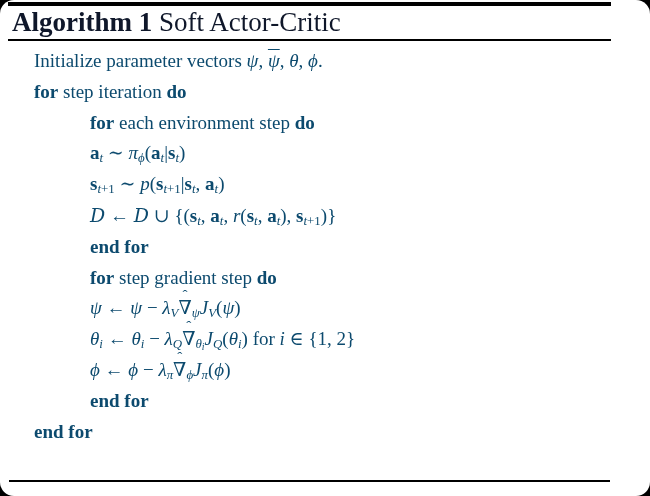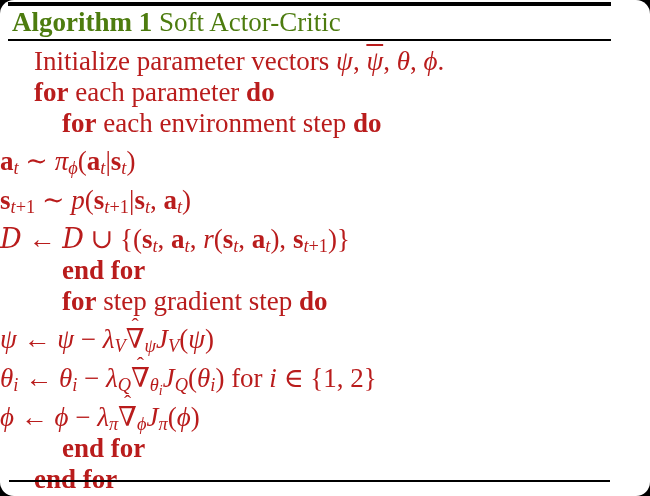--- a/index.html
+++ b/index.html
@@ -14,30 +14,30 @@
     position:absolute;inset:0;
     background:#fff;
     border-radius:14px;
   }
   .rule{position:absolute;background:#000;}
   .toprule{top:2px;left:8px;width:603px;height:4px;}
   .midrule{top:39px;left:8px;width:603px;height:2px;}
   .botrule{top:480px;left:9px;width:601px;height:2px;}
   .header{
     position:absolute;top:7px;left:12px;
-    font-size:27px;line-height:30px;color:#4d7c0f;white-space:pre;
+    font-size:27px;line-height:30px;color:#0f172a;white-space:pre;
   }
   .algo{
     position:absolute;top:46px;left:0;right:0;
-    font-size:27px;line-height:30.8px;color:#b91c1c;
+    font-size:19px;line-height:30.8px;color:#0c4a6e;
   }
   .line{white-space:pre;}
   .indent-1{padding-left:34px;}
-  .indent-2{padding-left:62px;}
-  .indent-3{margin-top:8px;}
+  .indent-2{padding-left:90px;}
+  .indent-3{padding-left:90px;}
   .kw{font-weight:bold;}
   .rm{font-style:normal;}
   .it{font-style:italic;font-family:"Liberation Serif","DejaVu Serif","DejaVu Sans",serif;}
   .bm{font-weight:bold;font-style:normal;}
   .sy{font-style:normal;font-family:"Liberation Serif","DejaVu Serif","DejaVu Sans",serif;}
   .cal{font-style:italic;font-family:"DejaVu Serif","Liberation Serif",serif;}
   .ov{text-decoration:overline;}
   .algo sub{font-size:68%;vertical-align:-0.23em;line-height:0;}
   .algo sub.s2{font-size:52%;vertical-align:-0.55em;}
   .hat{position:relative;display:inline-block;}
@@ -50,21 +50,21 @@
 </head>
 <body>
 
 <div class="page">
   <div class="sheet">
     <div class="rule toprule"></div>
     <div class="header"><span class="kw">Algorithm 1</span> <span class="rm">Soft Actor-Critic</span></div>
     <div class="rule midrule"></div>
     <div class="algo">
         <div class="line indent-1"><span class="rm">Initialize parameter vectors </span><span class="it">ψ</span><span class="rm">, </span><span class="it ov">ψ</span><span class="rm">, </span><span class="it">θ</span><span class="rm">, </span><span class="it">ϕ</span><span class="rm">.</span></div>
-        <div class="line indent-1"><span class="kw">for</span><span class="rm"> each parameter </span><span class="kw">do</span></div>
+        <div class="line indent-1"><span class="kw">for</span><span class="rm"> step iteration </span><span class="kw">do</span></div>
         <div class="line indent-2"><span class="kw">for</span><span class="rm"> each environment step </span><span class="kw">do</span></div>
         <div class="line indent-3"><span class="bm">a</span><sub class="it">t</sub><span class="sy"> ∼ </span><span class="it">π</span><sub class="it">ϕ</sub><span class="sy">(</span><span class="bm">a</span><sub class="it">t</sub><span class="sy">|</span><span class="bm">s</span><sub class="it">t</sub><span class="sy">)</span></div>
         <div class="line indent-3"><span class="bm">s</span><sub class="it">t</sub><sub class="rm">+1</sub><span class="sy"> ∼ </span><span class="it">p</span><span class="sy">(</span><span class="bm">s</span><sub class="it">t</sub><sub class="rm">+1</sub><span class="sy">|</span><span class="bm">s</span><sub class="it">t</sub><span class="sy">, </span><span class="bm">a</span><sub class="it">t</sub><span class="sy">)</span></div>
         <div class="line indent-3"><span class="cal">D</span><span class="sy"> ← </span><span class="cal">D</span><span class="sy"> ∪ {(</span><span class="bm">s</span><sub class="it">t</sub><span class="sy">, </span><span class="bm">a</span><sub class="it">t</sub><span class="sy">, </span><span class="it">r</span><span class="sy">(</span><span class="bm">s</span><sub class="it">t</sub><span class="sy">, </span><span class="bm">a</span><sub class="it">t</sub><span class="sy">), </span><span class="bm">s</span><sub class="it">t</sub><sub class="rm">+1</sub><span class="sy">)}</span></div>
         <div class="line indent-2"><span class="kw">end for</span></div>
         <div class="line indent-2"><span class="kw">for</span><span class="rm"> step gradient step </span><span class="kw">do</span></div>
         <div class="line indent-3"><span class="it">ψ</span><span class="sy"> ← </span><span class="it">ψ</span><span class="sy"> − </span><span class="it">λ</span><sub class="it">V</sub><span class="hat sy"><span class="mk">ˆ</span><span>∇</span></span><sub class="it">ψ</sub><span class="it">J</span><sub class="it">V</sub><span class="sy">(</span><span class="it">ψ</span><span class="sy">)</span></div>
         <div class="line indent-3"><span class="it">θ</span><sub class="it">i</sub><span class="sy"> ← </span><span class="it">θ</span><sub class="it">i</sub><span class="sy"> − </span><span class="it">λ</span><sub class="it">Q</sub><span class="hat sy"><span class="mk">ˆ</span><span>∇</span></span><sub class="it">θ</sub><sub class="it s2">i</sub><span class="it">J</span><sub class="it">Q</sub><span class="sy">(</span><span class="it">θ</span><sub class="it">i</sub><span class="sy">) </span><span class="rm">for </span><span class="it">i</span><span class="sy"> ∈ {</span><span class="rm">1, 2</span><span class="sy">}</span></div>
         <div class="line indent-3"><span class="it">ϕ</span><span class="sy"> ← </span><span class="it">ϕ</span><span class="sy"> − </span><span class="it">λ</span><sub class="it">π</sub><span class="hat sy"><span class="mk">ˆ</span><span>∇</span></span><sub class="it">ϕ</sub><span class="it">J</span><sub class="it">π</sub><span class="sy">(</span><span class="it">ϕ</span><span class="sy">)</span></div>
         <div class="line indent-2"><span class="kw">end for</span></div>

